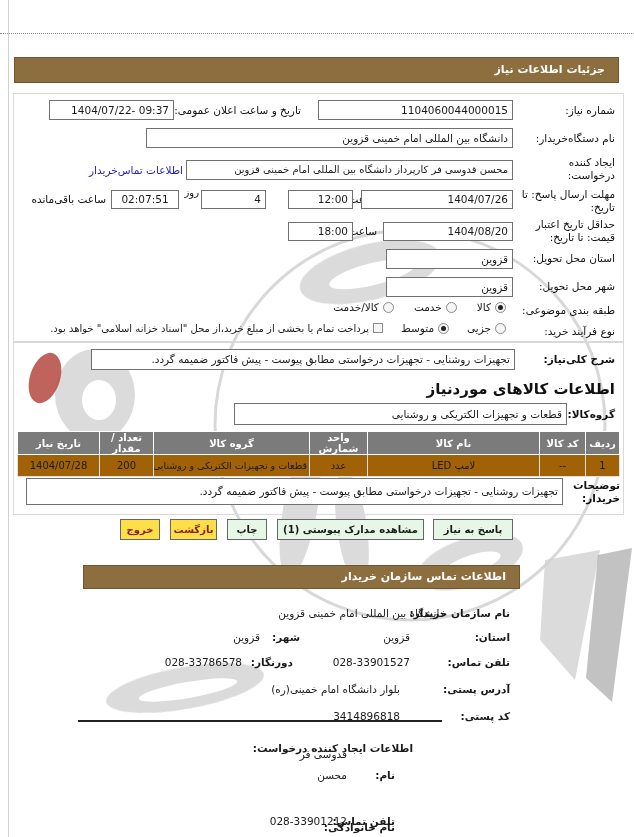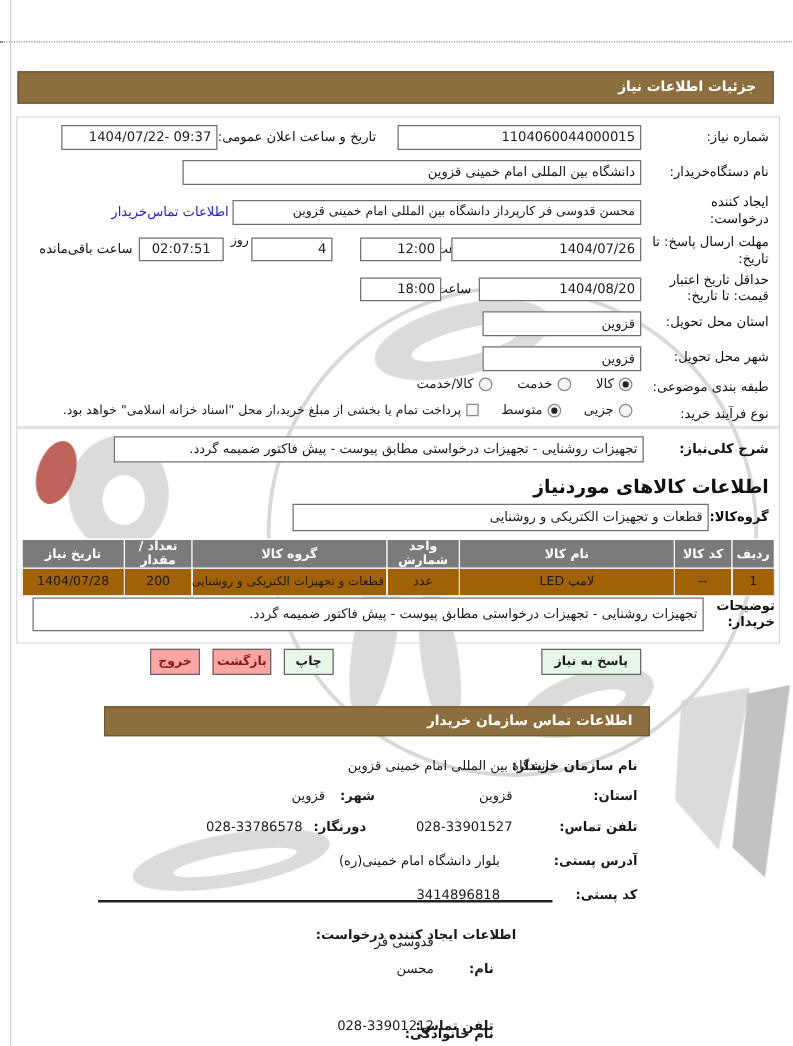--- a/index.html
+++ b/index.html
@@ -26,21 +26,21 @@
   .radio-item{display:inline-flex;align-items:center;gap:4px;font-size:10.5px;white-space:nowrap;}
   .radio-row{position:absolute;display:flex;direction:rtl;gap:20px;align-items:center;z-index:3;}
   table.goods{border-collapse:collapse;width:602px;table-layout:fixed;background:#fff;z-index:3;}
   table.goods th{background:#7b7b7b;color:#fff;font-weight:bold;font-size:10px;height:20px;
                  border:1px solid #fff;padding:0 2px;}
   table.goods td{background:#a16207;font-size:10px;height:21px;text-align:center;
                  border:1px solid #e0e0e0;padding:0 2px;overflow:hidden;white-space:nowrap;}
   .btn{position:absolute;height:21px;box-sizing:border-box;border:1px solid #666;font-size:10px;
        font-weight:bold;text-align:center;line-height:19px;cursor:pointer;z-index:3;}
   .btn.green{background:#e7f7e7;color:#1a1a1a;}
-  .btn.pink{background:#fca5a5;color:#8b1a1a;}
+  .btn.pink{background:#fde047;color:#8b1a1a;}
   .contact-lbl{position:absolute;font-size:10.5px;font-weight:bold;text-align:right;white-space:nowrap;z-index:2;}
   .contact-val{position:absolute;font-size:10.5px;text-align:right;white-space:nowrap;z-index:2;}
   .hr-dark{position:absolute;left:78px;top:720px;width:364px;border-top:2px solid #222;z-index:2;}
   svg.watermark{position:absolute;left:0;top:210px;z-index:0;pointer-events:none;}
 </style>
 </head>
 <body>
 
 <div class="page">
 
@@ -181,20 +181,21 @@
           <td class="ltr">1404/07/28</td>
         </tr>
       </tbody>
     </table>
 
     <div class="abs lbl boldlbl" style="right:3px;top:137px;width:55px;">توضیحات خریدار:</div>
     <div class="field" style="right:60px;top:136px;width:537px;height:27px;line-height:25px;">تجهیزات روشنایی - تجهیزات درخواستی مطابق پیوست - پیش فاکتور ضمیمه گردد.</div>
   </div>
 
   <div class="btn green" style="left:433px;top:519px;width:80px;">پاسخ به نیاز</div>
+  <div class="btn green" style="left:277px;top:519px;width:147px;">مشاهده مدارک پیوستی (1)</div>
   <div class="btn green" style="left:227px;top:519px;width:40px;">چاپ</div>
   <div class="btn pink" style="left:170px;top:519px;width:47px;">بازگشت</div>
   <div class="btn pink" style="left:120px;top:519px;width:40px;">خروج</div>
 
   <div class="bar" style="left:83px;top:565px;width:437px;height:24px;line-height:22px;">اطلاعات تماس سازمان خریدار</div>
 
   <div class="contact-lbl" style="right:124px;top:607px;">نام سازمان خریدار:</div>
   <div class="contact-val" style="right:190px;top:607px;">دانشگاه بین المللی امام خمینی قزوین</div>
 
   <div class="contact-lbl" style="right:124px;top:631px;">استان:</div>

